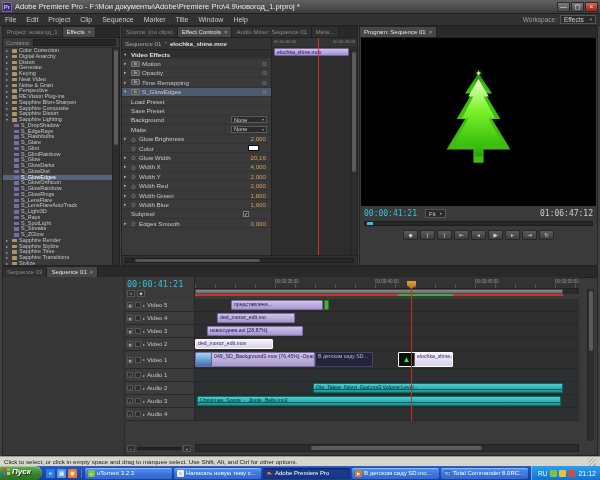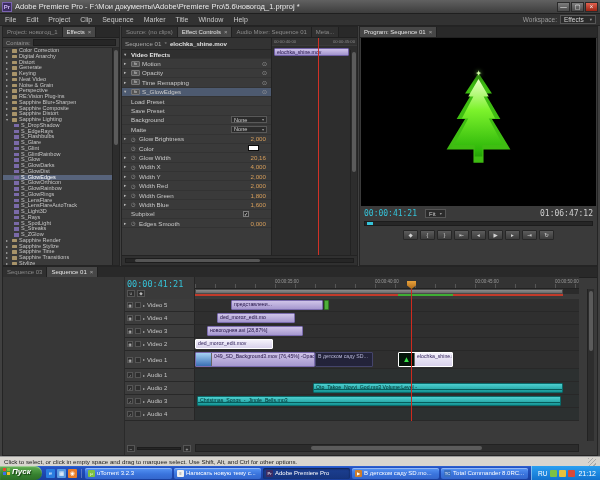--- a/index.html
+++ b/index.html
@@ -159,21 +159,21 @@
 #tray .lang{color:#fff;font-size:6.5px;}
 #tray .clock{color:#fff;font-size:7px;}
 </style>
 </head>
 <body>
 
 <div class="screen">
 
   <div class="titlebar">
     <div class="app-icon">Pr</div>
-    <div class="title">Adobe Premiere Pro - F:\Мои документы\Adobe\Premiere Pro\5.6\новогод_1.prproj *</div>
+    <div class="title">Adobe Premiere Pro - F:\Мои документы\Adobe\Premiere Pro\4.9\новогод_1.prproj *</div>
     <div class="winbtns">
       <div class="wb">—</div>
       <div class="wb">▢</div>
       <div class="wb close">×</div>
     </div>
   </div>
 
   <div class="menubar">
     <div id="menus" style="display:flex;">
         <span class="menu-item">File</span>

